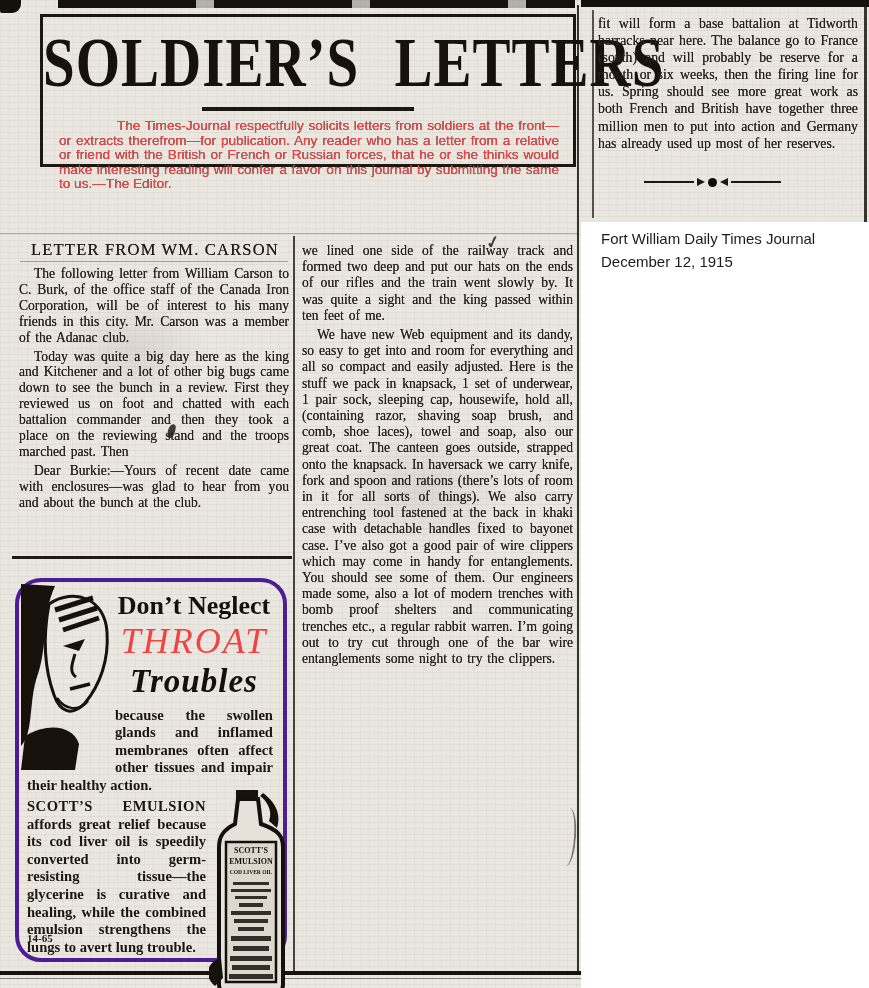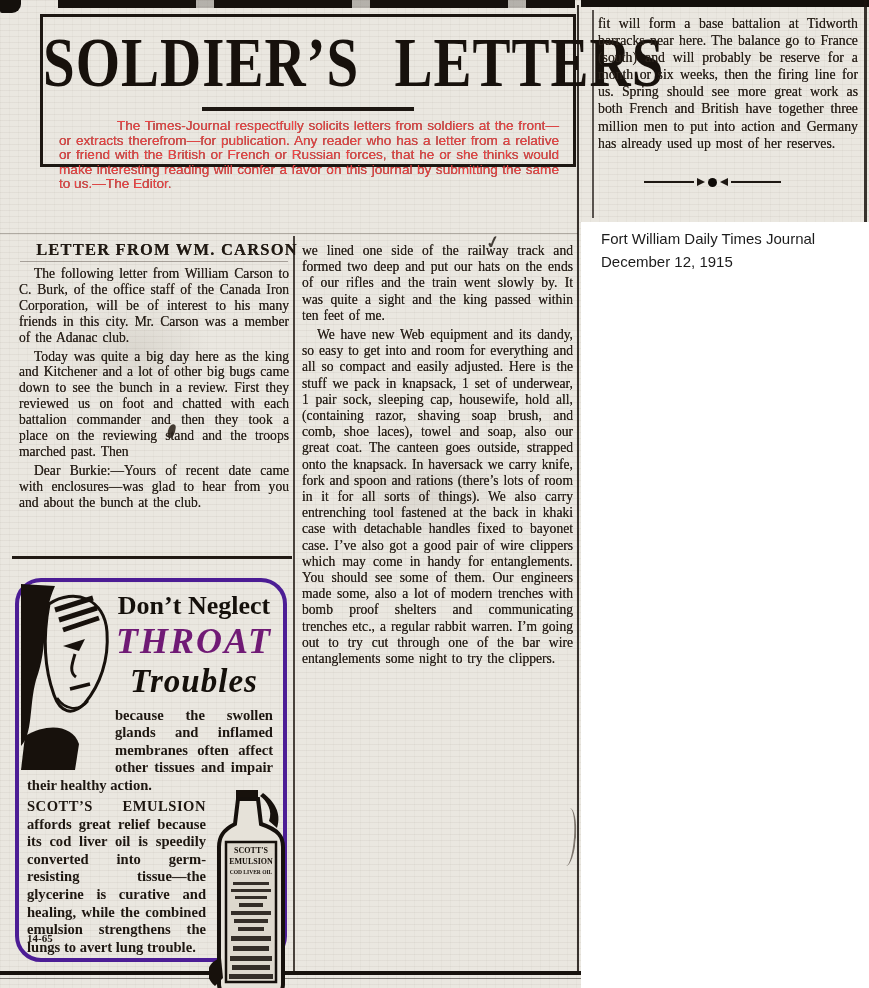--- a/index.html
+++ b/index.html
@@ -51,38 +51,38 @@
   .line-under-box{position:absolute;left:0;top:233px;width:578px;height:1px;background:rgba(40,30,20,0.3);}
   .vrule{position:absolute;background:rgba(32,25,19,0.8);}
   #vr-mid{left:293px;top:236px;width:2px;height:736px;}
   #vr-right{left:577px;top:5px;width:2px;height:968px;background:rgba(25,19,14,0.85);}
   #vr-rc-left{left:592px;top:10px;width:2px;height:208px;background:rgba(25,19,14,0.7);}
   #vr-rc-right{left:864px;top:0;width:3px;height:222px;background:rgba(25,19,14,0.85);}
   .left-rule{position:absolute;left:12px;top:556px;width:280px;height:3px;background:#211a14;}
   .bottom-rule{position:absolute;left:0;top:971px;width:581px;height:4px;background:#17120d;}
   .bottom-rule2{position:absolute;left:0;top:978px;width:581px;height:1px;background:rgba(23,18,13,0.45);}
   
-  .col-left-head{position:absolute;left:22px;top:240px;width:266px;text-align:center;font-weight:bold;
-    font-size:16.5px;letter-spacing:1.2px;color:#211a13;white-space:nowrap;margin-left:12px;}
+  .col-left-head{position:absolute;left:22px;top:240px;width:266px;text-align:center;font-weight:normal;
+    font-size:16.5px;letter-spacing:1.2px;color:#211a13;white-space:nowrap;}
   .head-rule{position:absolute;left:20px;top:261px;width:268px;height:1px;background:rgba(40,30,20,0.35);}
   .col{text-align:justify;word-spacing:1.5px;}
   .col p{margin:0 0 3px;text-indent:15px;}
   .col p.noindent{text-indent:0;}
   .col-left{position:absolute;left:19px;top:266px;width:270px;height:288px;overflow:hidden;
     font-size:13.6px;line-height:15.9px;}
   .col-mid{position:absolute;left:302px;top:243px;width:271px;height:724px;overflow:hidden;
     font-size:13.6px;line-height:16.2px;}
   
   .ad-box{position:absolute;left:15px;top:578px;width:272px;height:384px;box-sizing:border-box;
     border:4px solid #4c1d95;border-radius:26px;}
   .ad-content{position:relative;height:100%;box-sizing:border-box;padding:8px 10px 6px 8px;overflow:visible;
     color:#1d1610;}
   .ad-illus{float:left;width:92px;height:186px;margin:-6px 2px 2px -6px;}
   .ad-h1{text-align:center;font-weight:bold;font-size:26px;line-height:31px;color:#15100b;}
-  .ad-h2{text-align:center;font-weight:bold;font-style:italic;font-size:36px;line-height:41px;letter-spacing:2px;color:#701a75;}
+  .ad-h2{text-align:center;font-weight:normal;font-style:italic;font-size:36px;line-height:41px;letter-spacing:2px;color:#ef4444;}
   .ad-h3{text-align:center;font-weight:bold;font-style:italic;font-size:33px;line-height:38px;letter-spacing:1px;color:#15100b;}
   .ad-body1{font-weight:bold;font-size:14.6px;line-height:17.4px;text-align:justify;margin-top:7px;}
   .ad-bottle{float:right;width:84px;height:212px;margin:-4px -20px 0 3px;position:relative;z-index:2;}
   .ad-body2{font-weight:bold;font-size:14.6px;line-height:17.6px;text-align:justify;margin-top:4px;}
   .ad-brand{letter-spacing:0.5px;}
   .ad-code{position:absolute;left:8px;bottom:14px;font-size:11px;font-weight:bold;}
 </style>
 </head>
 <body>
 

